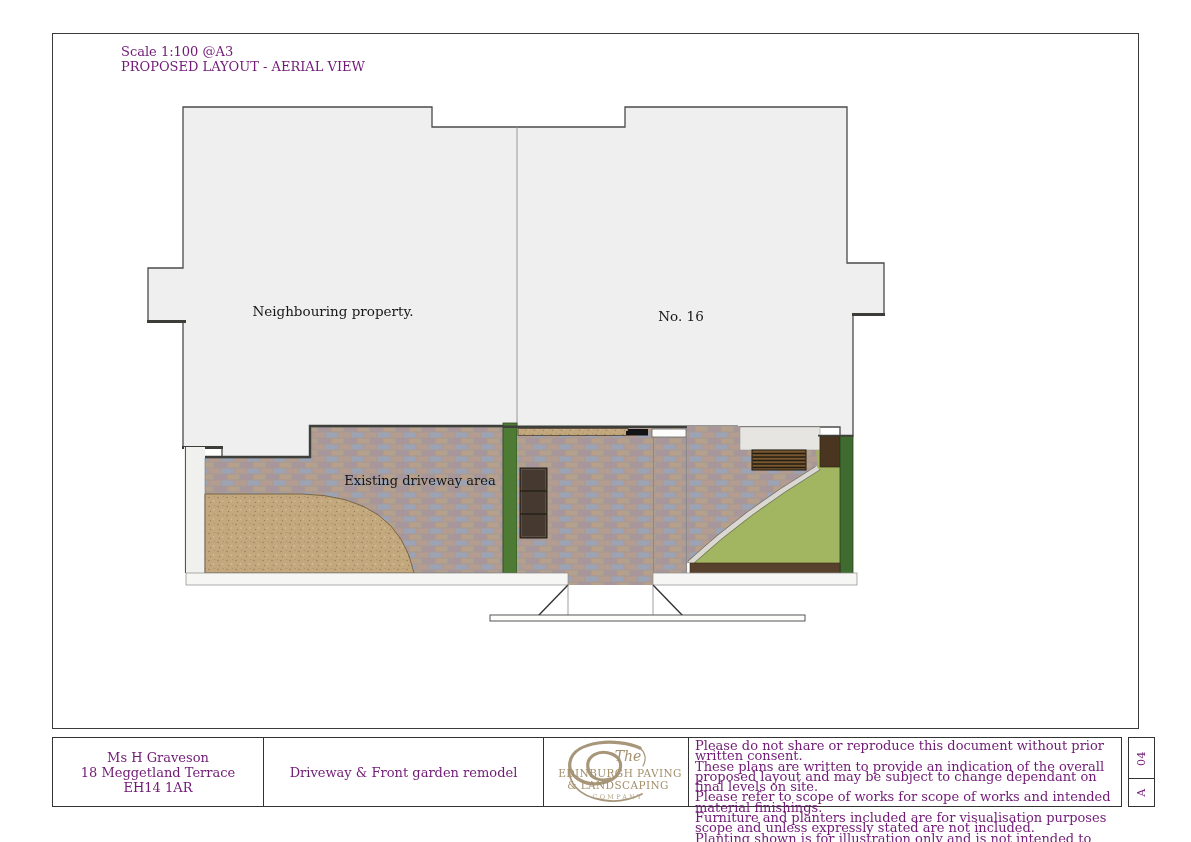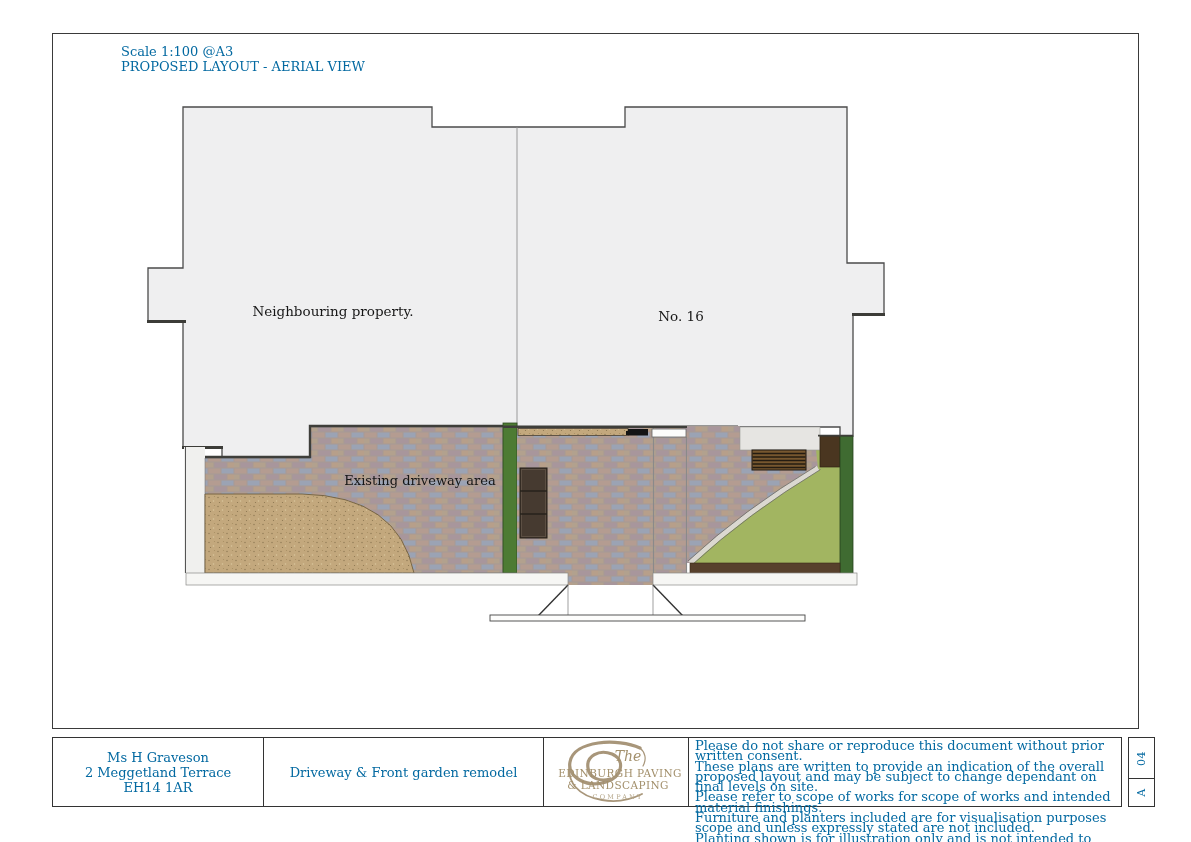--- a/index.html
+++ b/index.html
@@ -1,17 +1,17 @@
 <!DOCTYPE html>
 <html><head>
 <meta charset="utf-8">
 <style>
   html,body{margin:0;padding:0;background:#ffffff;}
   .page{position:relative;width:1191px;height:842px;background:#ffffff;overflow:hidden;
-        font-family:"DejaVu Serif", serif;color:#0369a1;}
+        font-family:"DejaVu Serif", serif;color:#701a75;}
   .sheet-border{position:absolute;left:52px;top:33px;width:1087px;height:696px;
         border:1.2px solid #3a3a3a;box-sizing:border-box;}
   .drawing-title{position:absolute;left:121px;top:44px;font-size:13px;line-height:15px;}
   .plan-svg{position:absolute;left:0;top:0;}
   
   .title-block{position:absolute;left:52px;top:737px;width:1070px;height:70px;
         border:1px solid #333;box-sizing:border-box;display:flex;}
   .tb-cell{border-right:1px solid #333;box-sizing:border-box;display:flex;
         flex-direction:column;align-items:center;justify-content:center;}
   .tb-client{width:211px;font-size:13px;line-height:15px;text-align:left;}
@@ -121,21 +121,21 @@
     <rect x="490" y="615" width="315" height="6" fill="#fdfdfc" stroke="#444" stroke-width="0.9"></rect>
 
     <text x="333" y="316" text-anchor="middle" font-size="13.5" fill="#161616" font-family="DejaVu Serif, serif">Neighbouring property.</text>
     <text x="681" y="321" text-anchor="middle" font-size="13.5" fill="#161616" font-family="DejaVu Serif, serif">No. 16</text>
     <text x="420" y="485" text-anchor="middle" font-size="13" fill="#161616" font-family="DejaVu Serif, serif">Existing driveway area</text>
   </svg>
 
   <div class="title-block">
     <div class="tb-cell tb-client">
       <div>Ms H Graveson</div>
-      <div>2 Meggetland Terrace</div>
+      <div>18 Meggetland Terrace</div>
       <div>EH14 1AR</div>
     </div>
     <div class="tb-cell tb-project">
       <div>Driveway &amp; Front garden remodel</div>
     </div>
     <div class="tb-cell tb-logo">
       <svg width="145" height="68" viewBox="0 0 145 68">
         <g fill="none" stroke="#a8967a" stroke-linecap="round">
           <path d="M96,10 C74,0 30,2 26,24 C23,40 44,50 62,44 C78,39 82,22 68,16 C55,11 42,18 44,30 C45,40 56,44 66,41" stroke-width="3.2"></path>
           <path d="M26,24 C22,44 34,58 58,62 C74,65 86,62 98,56" stroke-width="1.8"></path>

